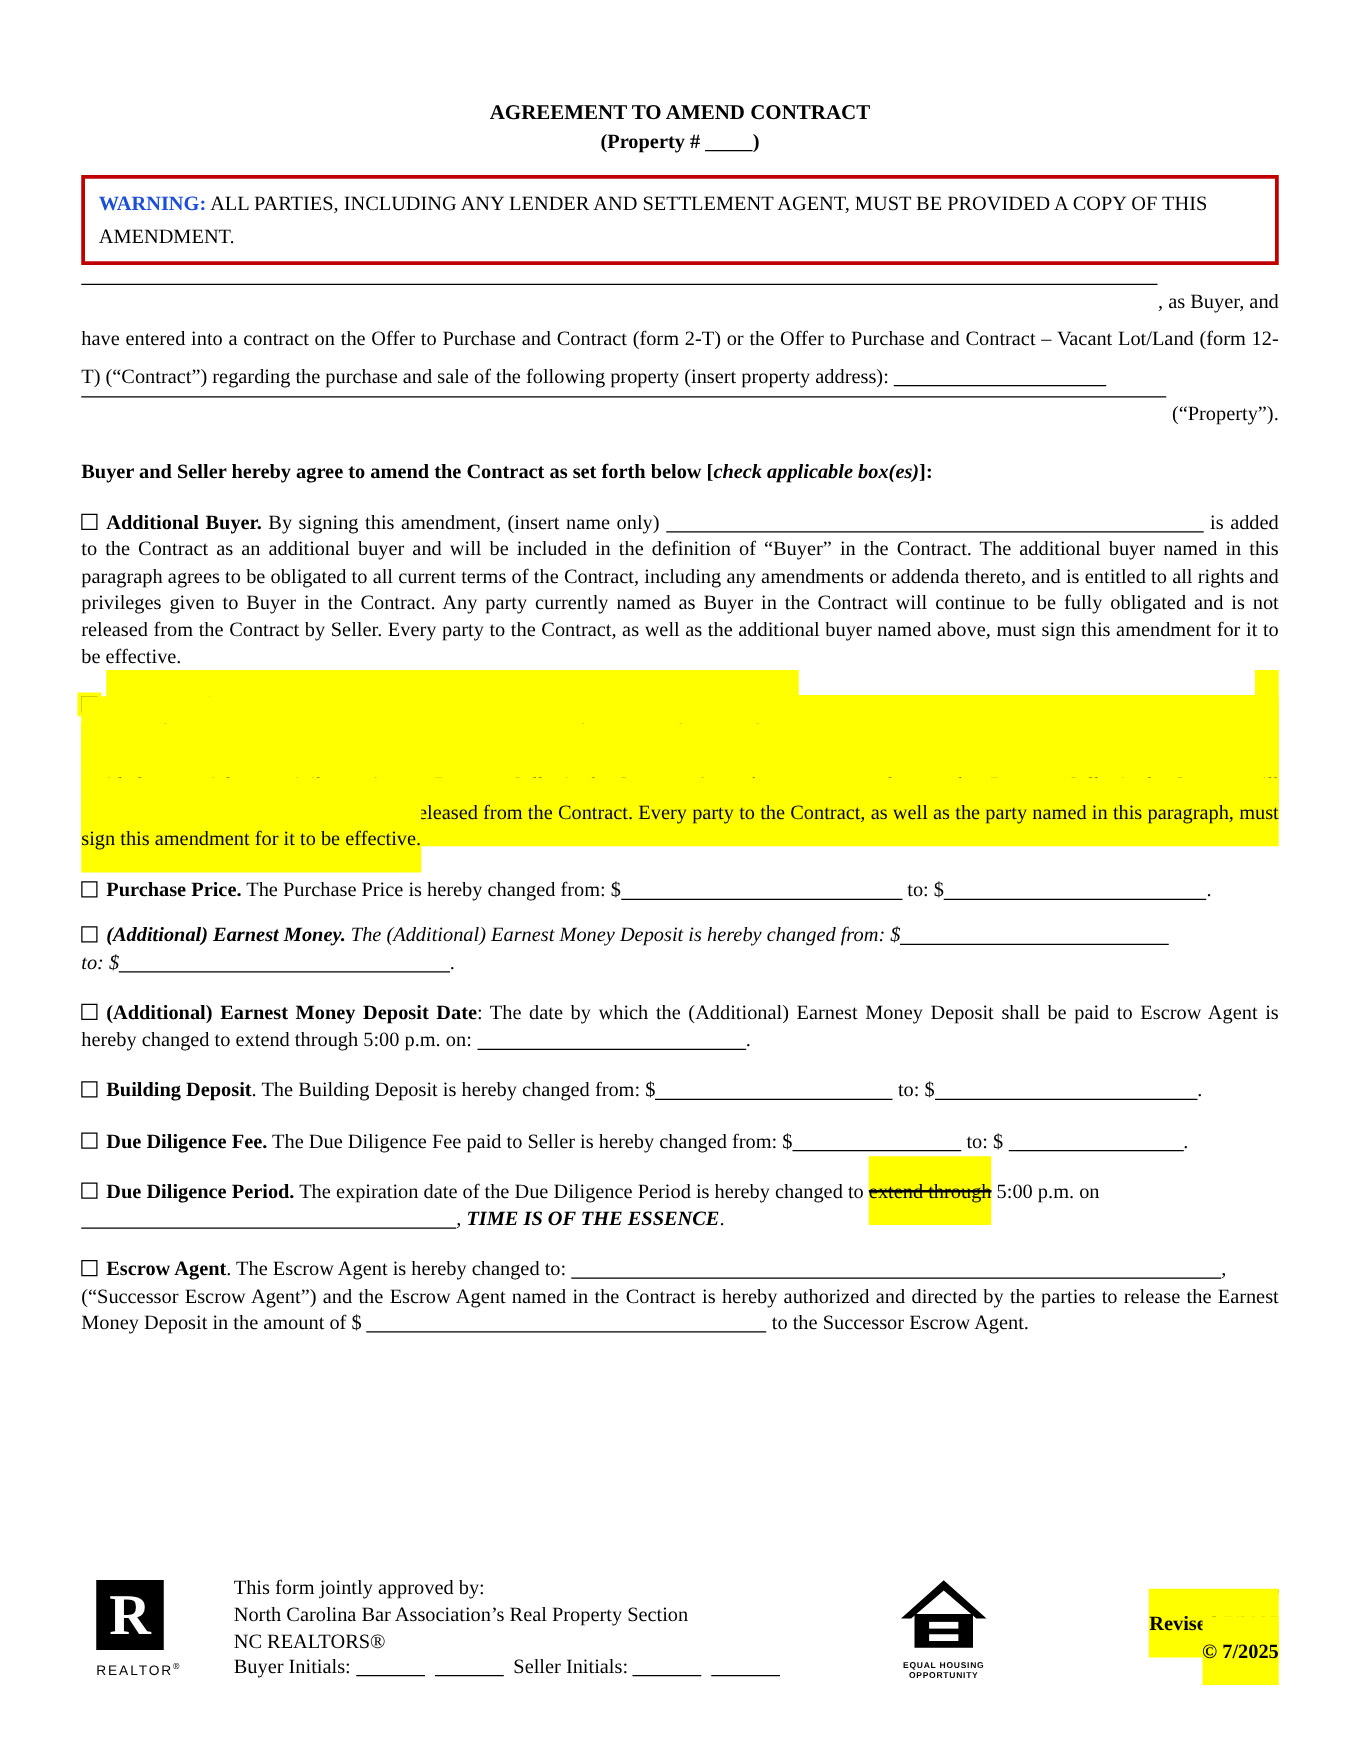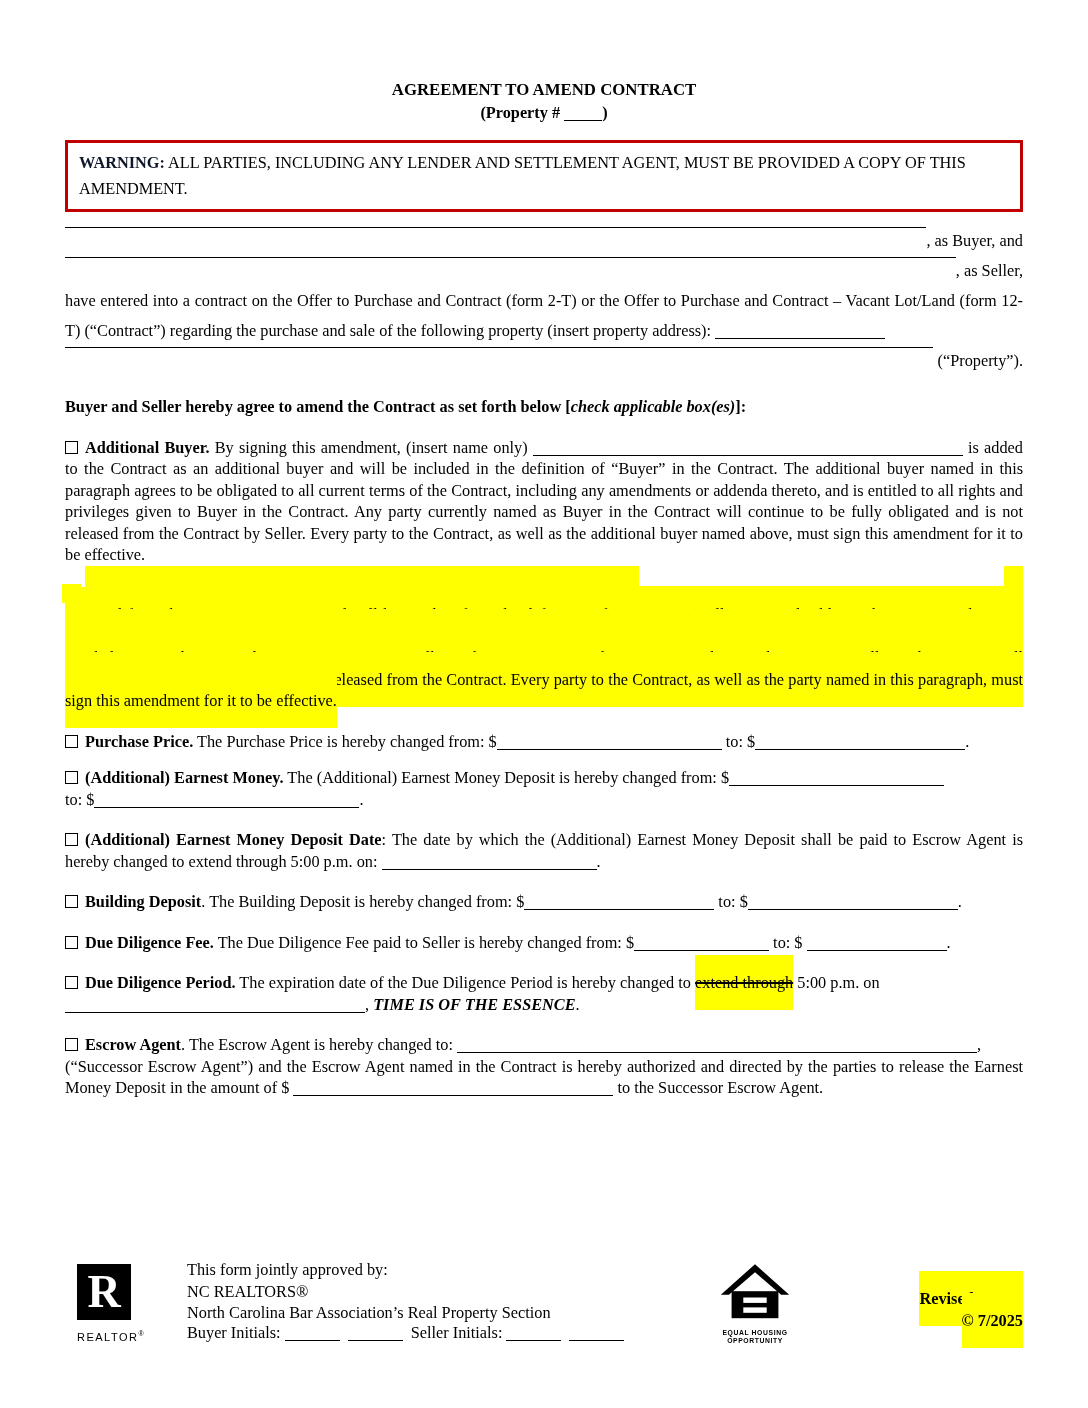--- a/index.html
+++ b/index.html
@@ -7,38 +7,38 @@
     width:1088px;height:1408px;box-sizing:border-box;
     padding-top:78px;padding-bottom:24px;
     display:flex;flex-direction:column;
     font-family:"Liberation Serif", serif;
     font-size:16.3px;line-height:21.5px;color:#000;background:#fff;
   }
   .content{margin:0 65px;}
   .title{text-align:center;font-weight:bold;font-size:16.8px;line-height:23px;}
   .subtitle{text-align:center;font-weight:bold;line-height:23px;}
   .warning{margin-top:16px;border:3px solid #C00000;padding:7px 11px;line-height:26px;}
-  .red{color:#0f172a;}
+  .red{color:#1d4ed8;}
   .b{font-weight:bold;}
   .i{font-style:italic;}
   .st{text-decoration:line-through;text-decoration-thickness:1.5px;}
   .hl{background:#FFFF00;padding:18px 0;}
   .blank{display:inline-block;border-bottom:1.3px solid #000;height:15px;vertical-align:-3px;}
   .blank.hl{padding:0;}
   .cb{display:inline-block;width:11px;height:11px;border:1.6px solid #000;margin-right:7px;vertical-align:-1px;background:#fff;}
   .cb.hl{background:#FFFF00;box-shadow:0 0 0 3px #FFFF00;padding:0;}
   .intro{margin-top:14px;line-height:30px;}
   .fill-line{display:flex;height:30px;}
   .fill{flex:1;border-bottom:1.3px solid #000;height:1px;margin-bottom:6px;}
   .tail{white-space:pre;}
   .para{text-align:justify;}
   .agree{margin-top:20px;}
   .sec{margin-top:19px;}
   .sec-removal{margin-top:17px;}
-  .sec-em{margin-top:15px;}
+  .sec-em{margin-top:15px;font-style:italic;}
   .spacer{flex:1;}
   .page-num{text-align:center;}
   .footer{position:relative;margin:6px 65px 0;height:122px;}
   .realtor{position:absolute;left:12px;top:2px;text-align:center;}
   .rbox{width:54px;height:56px;background:#000;color:#fff;font-weight:bold;font-size:46px;
         display:flex;align-items:center;justify-content:center;font-family:"Liberation Serif",serif;}
   .rlabel{font-size:11px;letter-spacing:1.5px;margin-top:3px;font-family:"Liberation Sans",sans-serif;}
   .rlabel sup{font-size:7px;}
   .approved{position:absolute;left:122px;top:-3px;font-weight:normal;line-height:21.5px;}
   .initials{position:absolute;left:122px;top:60px;}
@@ -58,24 +58,20 @@
     <div class="subtitle"><span class="b">(Property # </span><span class="blank" style="width: 38px;"></span><span class="b">)</span></div>
 
     <div class="warning">
       <div><span class="b red">WARNING:</span><span> ALL PARTIES, INCLUDING ANY LENDER AND SETTLEMENT AGENT, MUST BE PROVIDED A COPY OF THIS AMENDMENT.</span></div>
     </div>
 
     <div class="intro">
       <div class="fill-line">
         <div class="fill"></div>
         <span class="tail">, as Buyer, and</span>
-      </div>
-      <div class="fill-line">
-        <div class="fill"></div>
-        <span class="tail">, as Seller,</span>
       </div>
       <div class="para"><span>have entered into a contract on the Offer to Purchase and Contract (form 2-T) or the Offer to Purchase and Contract – Vacant Lot/Land (form 12-T) (“Contract”) regarding the purchase and sale of the following property (insert property address): </span><span class="blank" style="width: 170px;"></span></div>
       <div class="fill-line">
         <div class="fill"></div>
         <span class="tail"> (“Property”).</span>
       </div>
     </div>
 
     <div class="agree"><span class="b">Buyer and Seller hereby agree to amend the Contract as set forth below [</span><span class="b i">check applicable box(es)</span><span class="b">]:</span></div>
 
@@ -105,22 +101,22 @@
   <div class="footer">
     <div class="realtor">
       <div class="rbox">
         <span>R</span>
       </div>
       <div class="rlabel"><span>REALTOR</span><sup>®</sup></div>
     </div>
 
     <div class="approved">
       <div>This form jointly approved by:</div>
+      <div>North Carolina Bar Association’s Real Property Section</div>
       <div>NC REALTORS®</div>
-      <div>North Carolina Bar Association’s Real Property Section</div>
     </div>
 
     <div class="initials">
       <span>Buyer Initials:</span><span class="iblank"></span><span class="iblank"></span><span> Seller Initials:</span><span class="iblank"></span><span class="iblank"></span>
     </div>
 
     <div class="eho">
       <svg width="72" height="58" viewBox="0 0 80 64">
         <polygon points="40,0 2,34 11,34 40,9 69,34 78,34" fill="#000"></polygon>
         <rect x="14" y="30" width="52" height="30" fill="#000"></rect>

